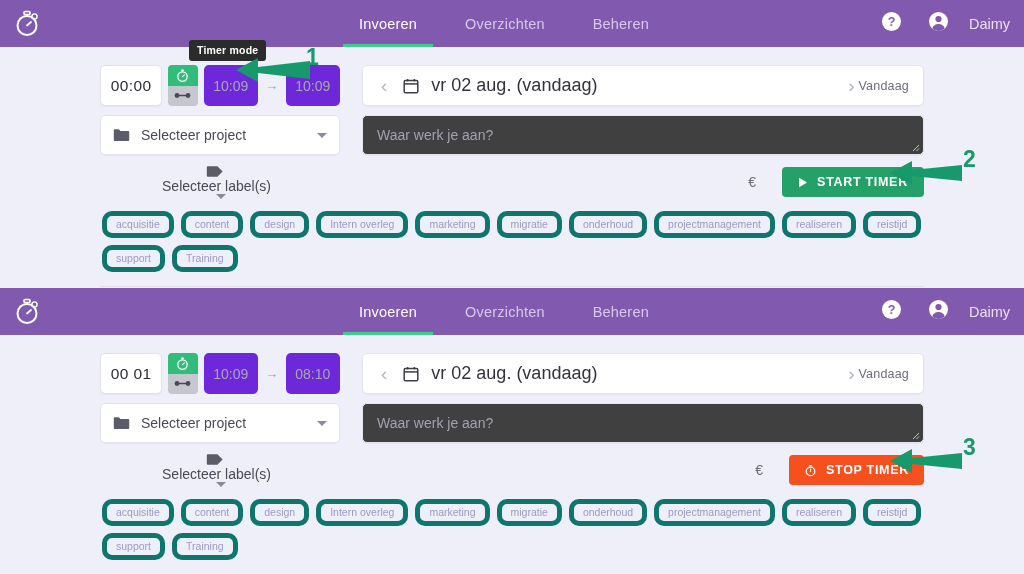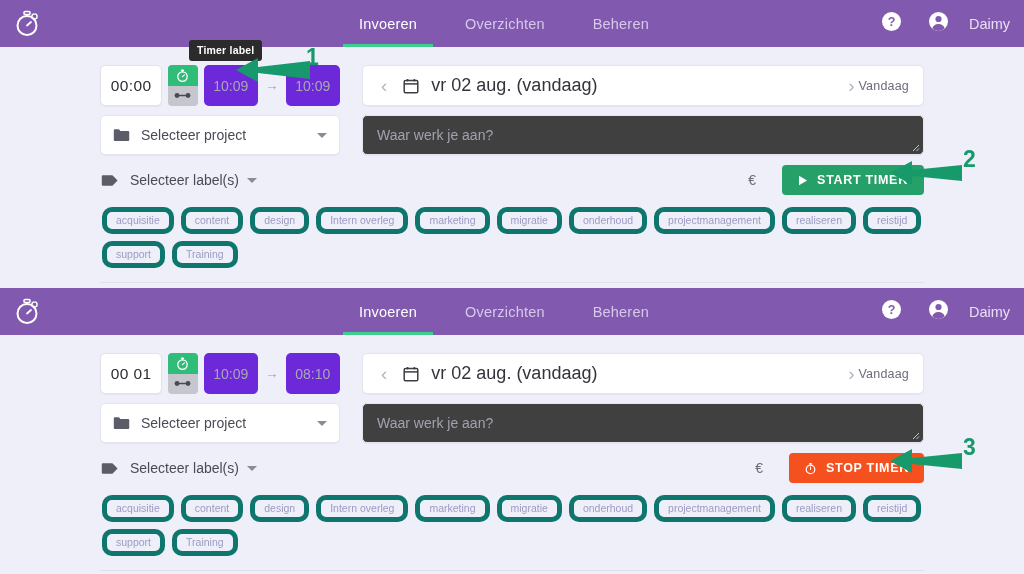--- a/index.html
+++ b/index.html
@@ -135,21 +135,21 @@
     position: relative;
     box-shadow: 0 1px 1px rgba(30,20,60,.04);
   }
   .desc-placeholder { font-size: 14px; color: #a2a2ae; }
   .resize-grip {
     position: absolute; right: 3px; bottom: 2px;
     width: 8px; height: 8px;
   }
 
   
-  .label-select { display: flex; align-items: center; padding-left: 1px; }
+  .label-select { display: flex; align-items: center; padding-left: 1px; flex-direction: column; }
   .tag-icon { margin-right: 11px; display: flex; }
   .label-text { font-size: 14px; color: #4a4a56; margin-right: 8px; }
 
   
   .action-area { flex: 1; display: flex; align-items: center; justify-content: flex-end; }
   .euro { font-size: 14px; color: #6b6b78; margin-right: 26px; }
   .timer-btn {
     height: 30px; border-radius: 4px; border: none;
     display: flex; align-items: center; justify-content: center; gap: 9px;
     color: #fff; font-size: 12.5px; font-weight: bold; letter-spacing: .7px;
@@ -217,21 +217,21 @@
               <circle cx="10.5" cy="10.5" r="9.5" fill="#ffffff"></circle>
               <circle cx="10.5" cy="8" r="3.1" fill="#8159ae"></circle>
               <path d="M4.2 17.6a6.6 6.6 0 0 1 12.6 0 9.5 9.5 0 0 1-12.6 0z" fill="#8159ae"></path>
             </svg>
           </span>
           <span class="user-name">Daimy</span>
         </span>
       </div>
     </div>
 
-    <div class="tooltip">Timer label</div>
+    <div class="tooltip">Timer mode</div>
 
     <div class="content">
 
       <div class="row row-1">
         <div class="left-col">
           <div class="timer-group">
             <div class="timer-display">00:00</div>
 
             <div class="mode-toggle focused">
               <div class="mode-half top">

